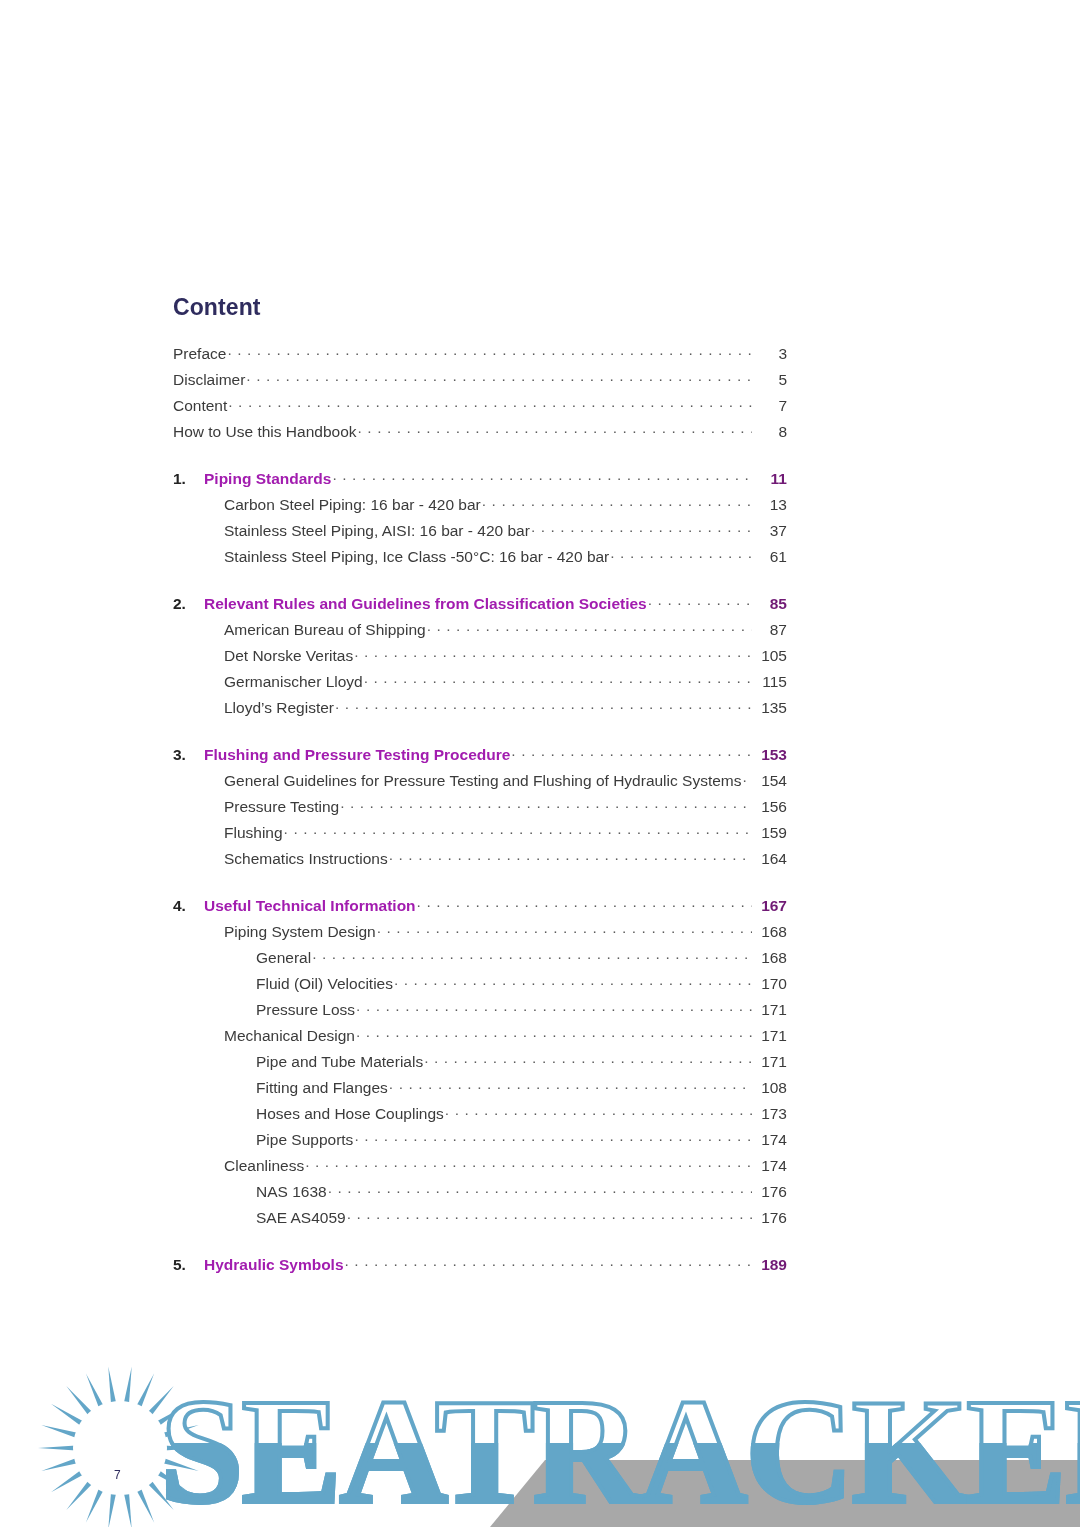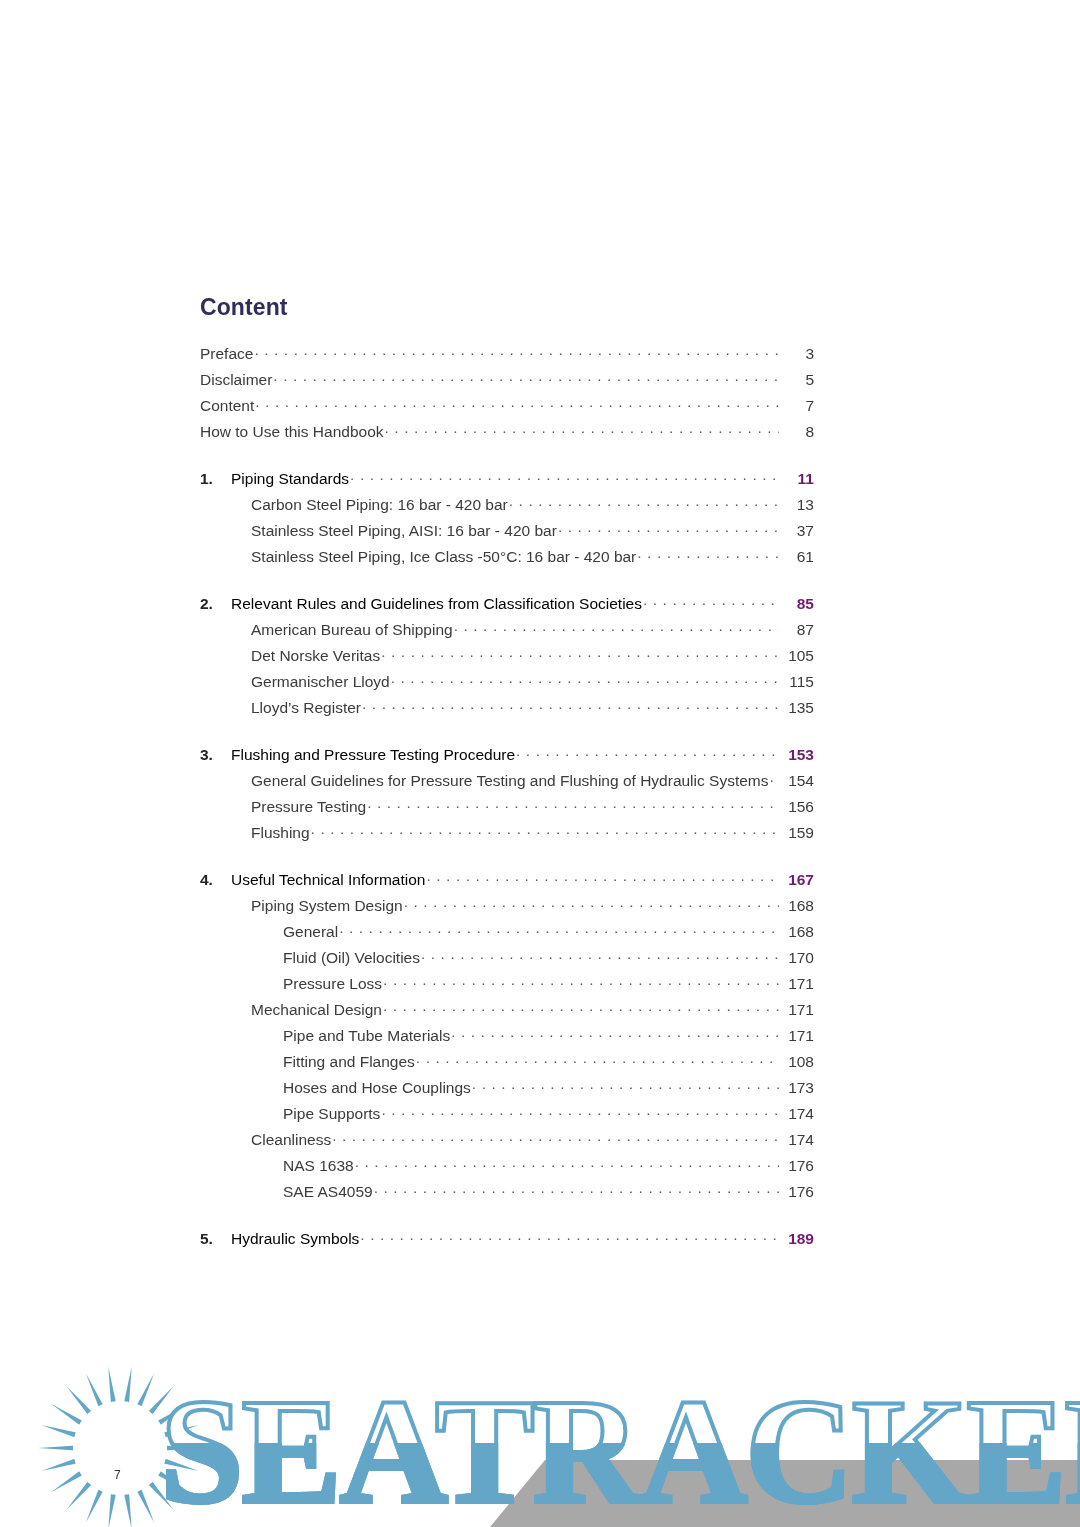--- a/index.html
+++ b/index.html
@@ -14,21 +14,21 @@
     position: relative;
     width: 1080px;
     height: 1527px;
     background: #ffffff;
     overflow: hidden;
   }
 
   
   #toc-block {
     position: absolute;
-    left: 200px;
+    left: 173px;
     top: 296px;
     width: 614px;
   }
 
   #page-title {
     font-size: 23px;
     font-weight: bold;
     color: #2f2c5e;
     letter-spacing: 0.1px;
     margin: 0 0 24px 0;
@@ -49,22 +49,22 @@
     width: 31px;
     flex: 0 0 31px;
     font-weight: bold;
     color: #232323;
     font-size: 15.5px;
   }
 
   .label { flex: 0 0 auto; color: #3b3b3b; }
 
   .toc-row.lvl1 .label {
-    font-weight: normal;
-    color: #000000;
+    font-weight: bold;
+    color: #a21caf;
   }
 
   
   .ind2 { width: 51px; flex: 0 0 51px; }
   .ind3 { width: 83px; flex: 0 0 83px; }
 
   .leader {
     flex: 1 1 auto;
     overflow: hidden;
     margin: 0 1px;
@@ -225,20 +225,26 @@
           <span class="ind2"></span>
           <span class="label">Pressure Testing</span>
           <span class="leader"></span>
           <span class="pg">156</span>
         </div>
         <div class="toc-row">
           <span class="ind2"></span>
           <span class="label">Flushing</span>
           <span class="leader"></span>
           <span class="pg">159</span>
+        </div>
+        <div class="toc-row">
+          <span class="ind2"></span>
+          <span class="label">Schematics Instructions</span>
+          <span class="leader"></span>
+          <span class="pg">164</span>
         </div>
         <div class="group-gap"></div>
         <div class="toc-row lvl1">
           <span class="num">4.</span>
           <span class="label">Useful Technical Information</span>
           <span class="leader"></span>
           <span class="pg">167</span>
         </div>
         <div class="toc-row">
           <span class="ind2"></span>

